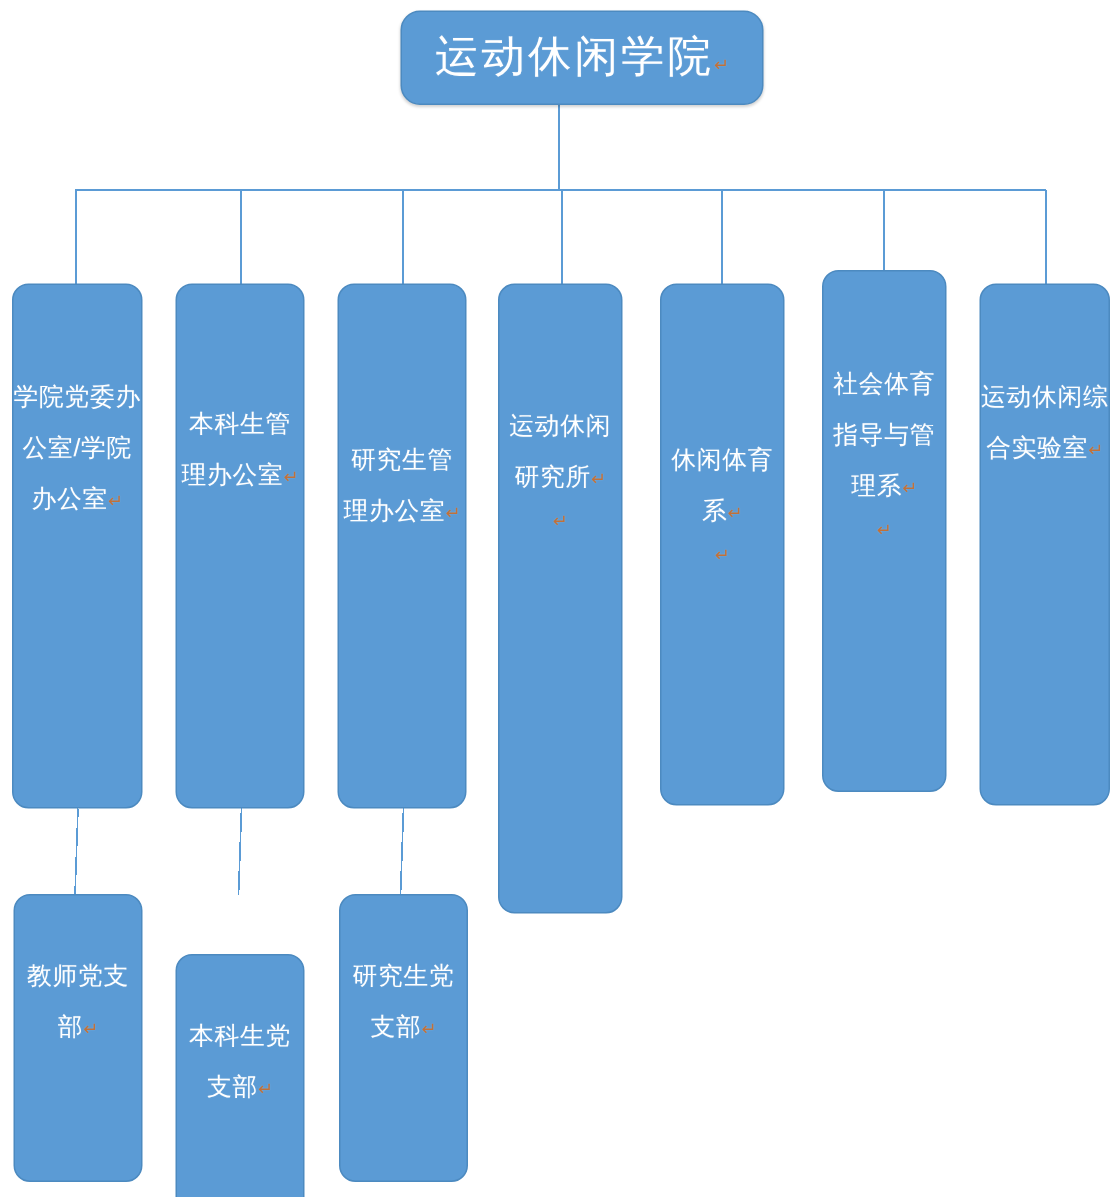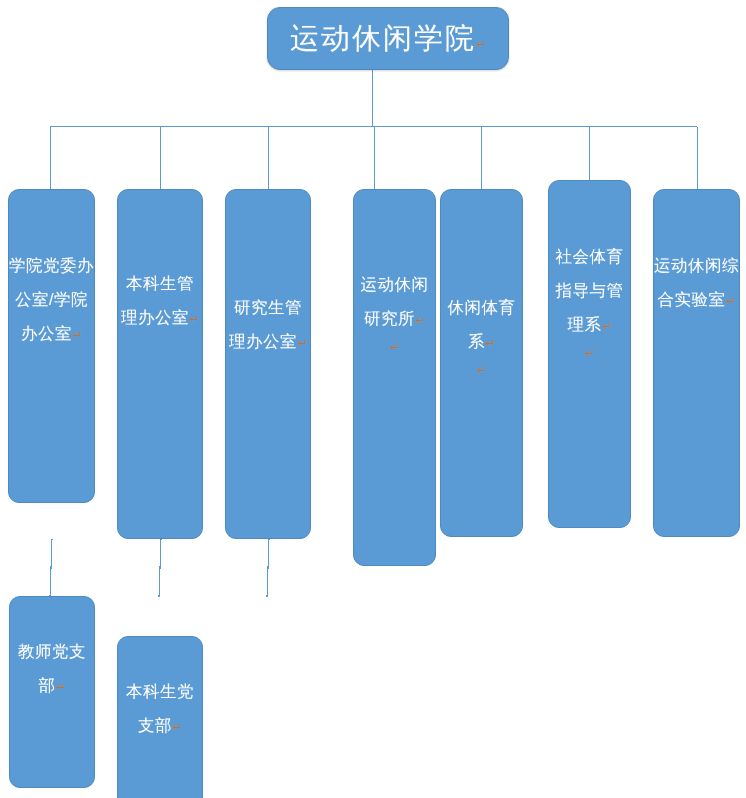--- a/index.html
+++ b/index.html
@@ -118,33 +118,33 @@
       <line x1="52" y1="539" x2="50" y2="597"></line>
       <line x1="161" y1="539" x2="159" y2="597"></line>
       <line x1="269" y1="539" x2="267" y2="597"></line>
     </g>
   </svg>
 
   <div class="node root" style="left:267px; top:7px; width:242px; height:63px;">
     <span class="label"><span>运动休闲学院</span><span class="pilcrow">↵</span></span>
   </div>
 
-  <div class="node dept" style="left:8px; top:189px; width:87px; height:314px; padding-top:58px;">
+  <div class="node dept" style="left:8px; top:189px; width:87px; height:350px; padding-top:58px;">
     <span class="label"><span>学院党委办公室/学院办公室</span><span class="pilcrow">↵</span></span>
   </div>
 
   <div class="node dept" style="left:117px; top:189px; width:86px; height:350px; padding-top:76px;">
     <span class="label"><span>本科生管理办公室</span><span class="pilcrow">↵</span></span>
   </div>
 
   <div class="node dept" style="left:225px; top:189px; width:86px; height:350px; padding-top:100px;">
     <span class="label"><span>研究生管理办公室</span><span class="pilcrow">↵</span></span>
   </div>
 
-  <div class="node dept" style="left:332px; top:189px; width:83px; height:377px; padding-top:77px;margin-left:21px;">
+  <div class="node dept" style="left:332px; top:189px; width:83px; height:420px; padding-top:77px;">
     <span class="label"><span>运动休闲研究所</span><span class="pilcrow">↵</span><span class="pilcrow pilcrow-line">↵</span></span>
   </div>
 
   <div class="node dept" style="left:440px; top:189px; width:83px; height:348px; padding-top:100px;">
     <span class="label"><span>休闲体育系</span><span class="pilcrow">↵</span><span class="pilcrow pilcrow-line">↵</span></span>
   </div>
 
   <div class="node dept" style="left:548px; top:180px; width:83px; height:348px; padding-top:58px;">
     <span class="label"><span>社会体育指导与管理系</span><span class="pilcrow">↵</span><span class="pilcrow pilcrow-line">↵</span></span>
   </div>
@@ -154,14 +154,17 @@
   </div>
 
   <div class="node branch" style="left:9px; top:596px; width:86px; height:192px; padding-top:37px;">
     <span class="label"><span>教师党支部</span><span class="pilcrow">↵</span></span>
   </div>
 
   <div class="node branch" style="left:117px; top:596px; width:86px; height:192px; padding-top:37px;margin-top:40px;">
     <span class="label"><span>本科生党支部</span><span class="pilcrow">↵</span></span>
   </div>
 
+  <div class="node branch" style="left:226px; top:596px; width:86px; height:192px; padding-top:37px;">
+    <span class="label"><span>研究生党支部</span><span class="pilcrow">↵</span></span>
+  </div>
 
 </div>
 
 </body></html>

